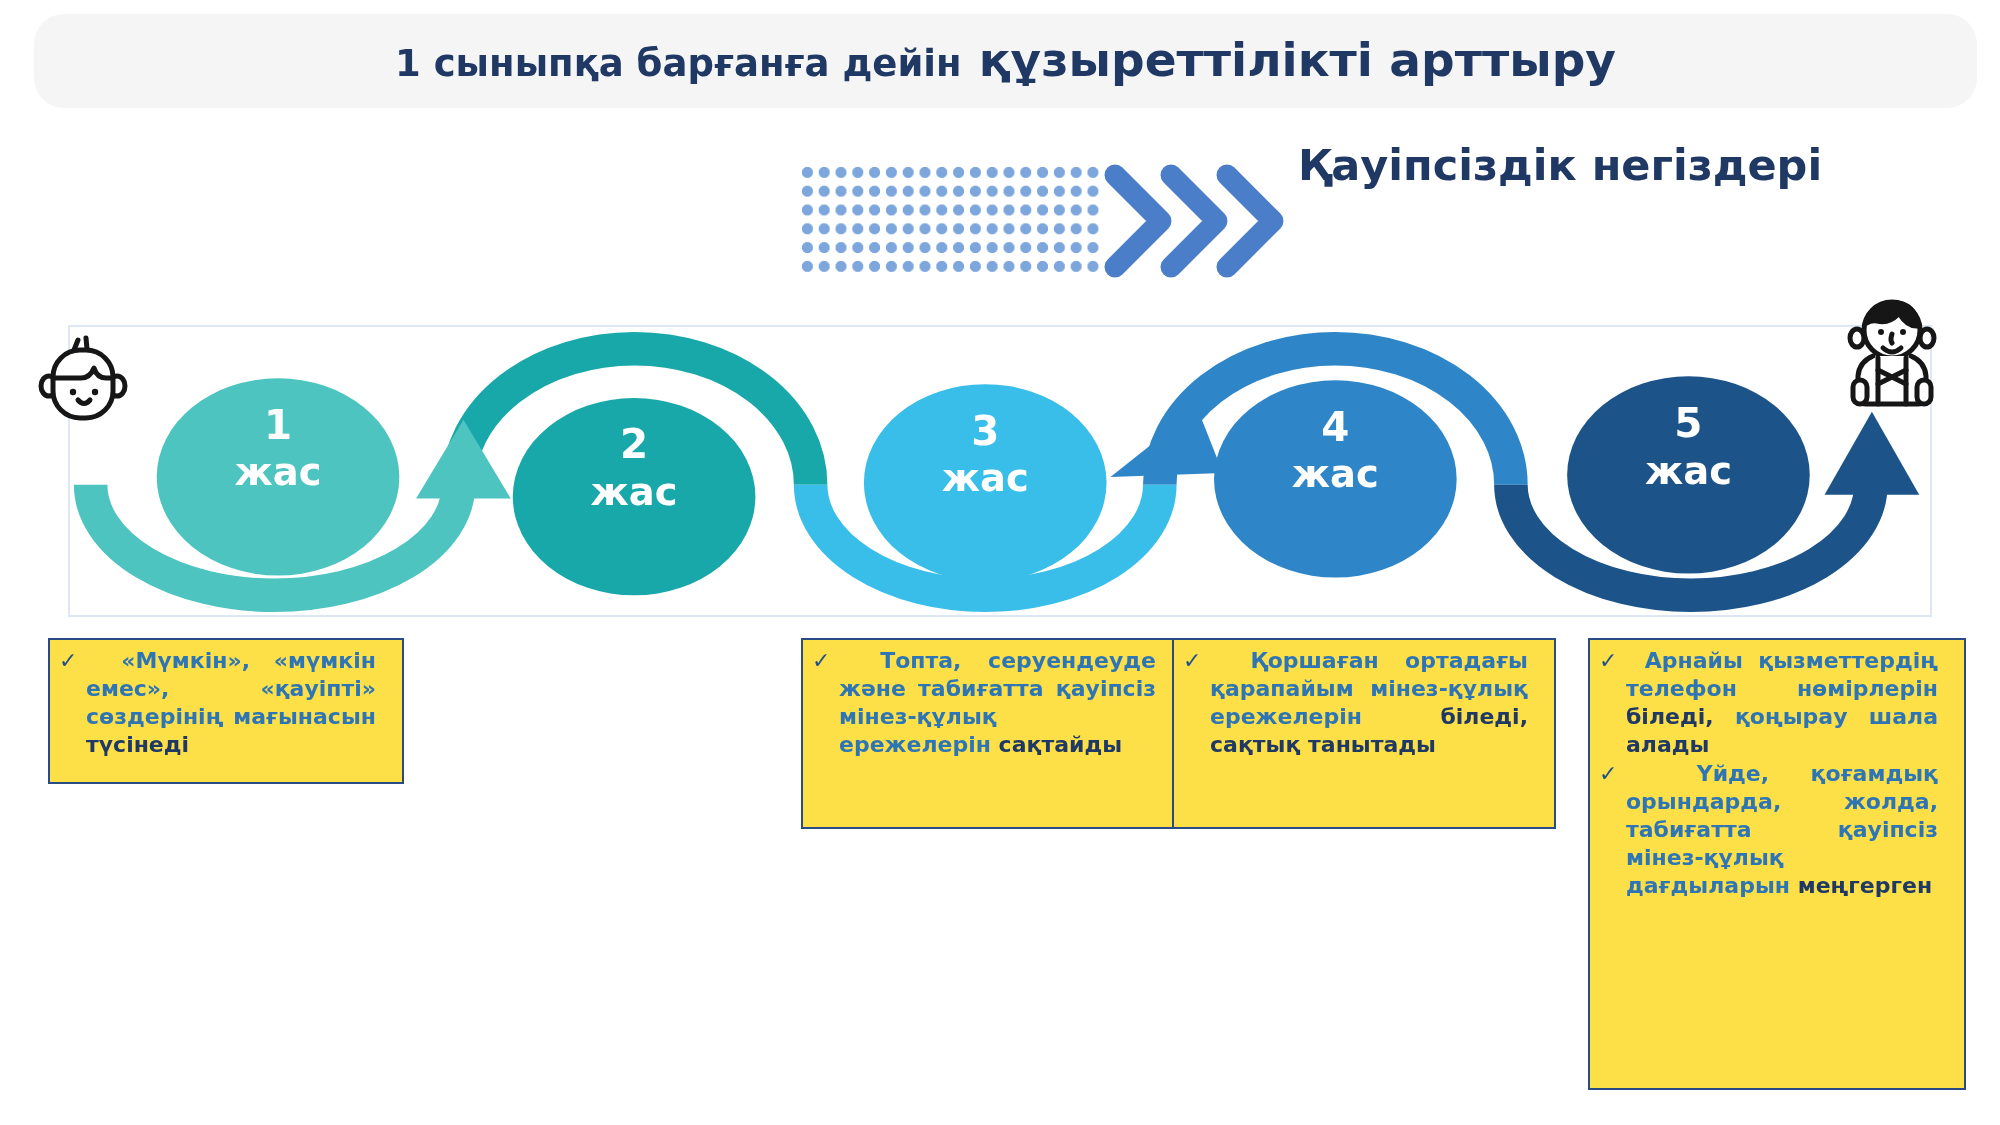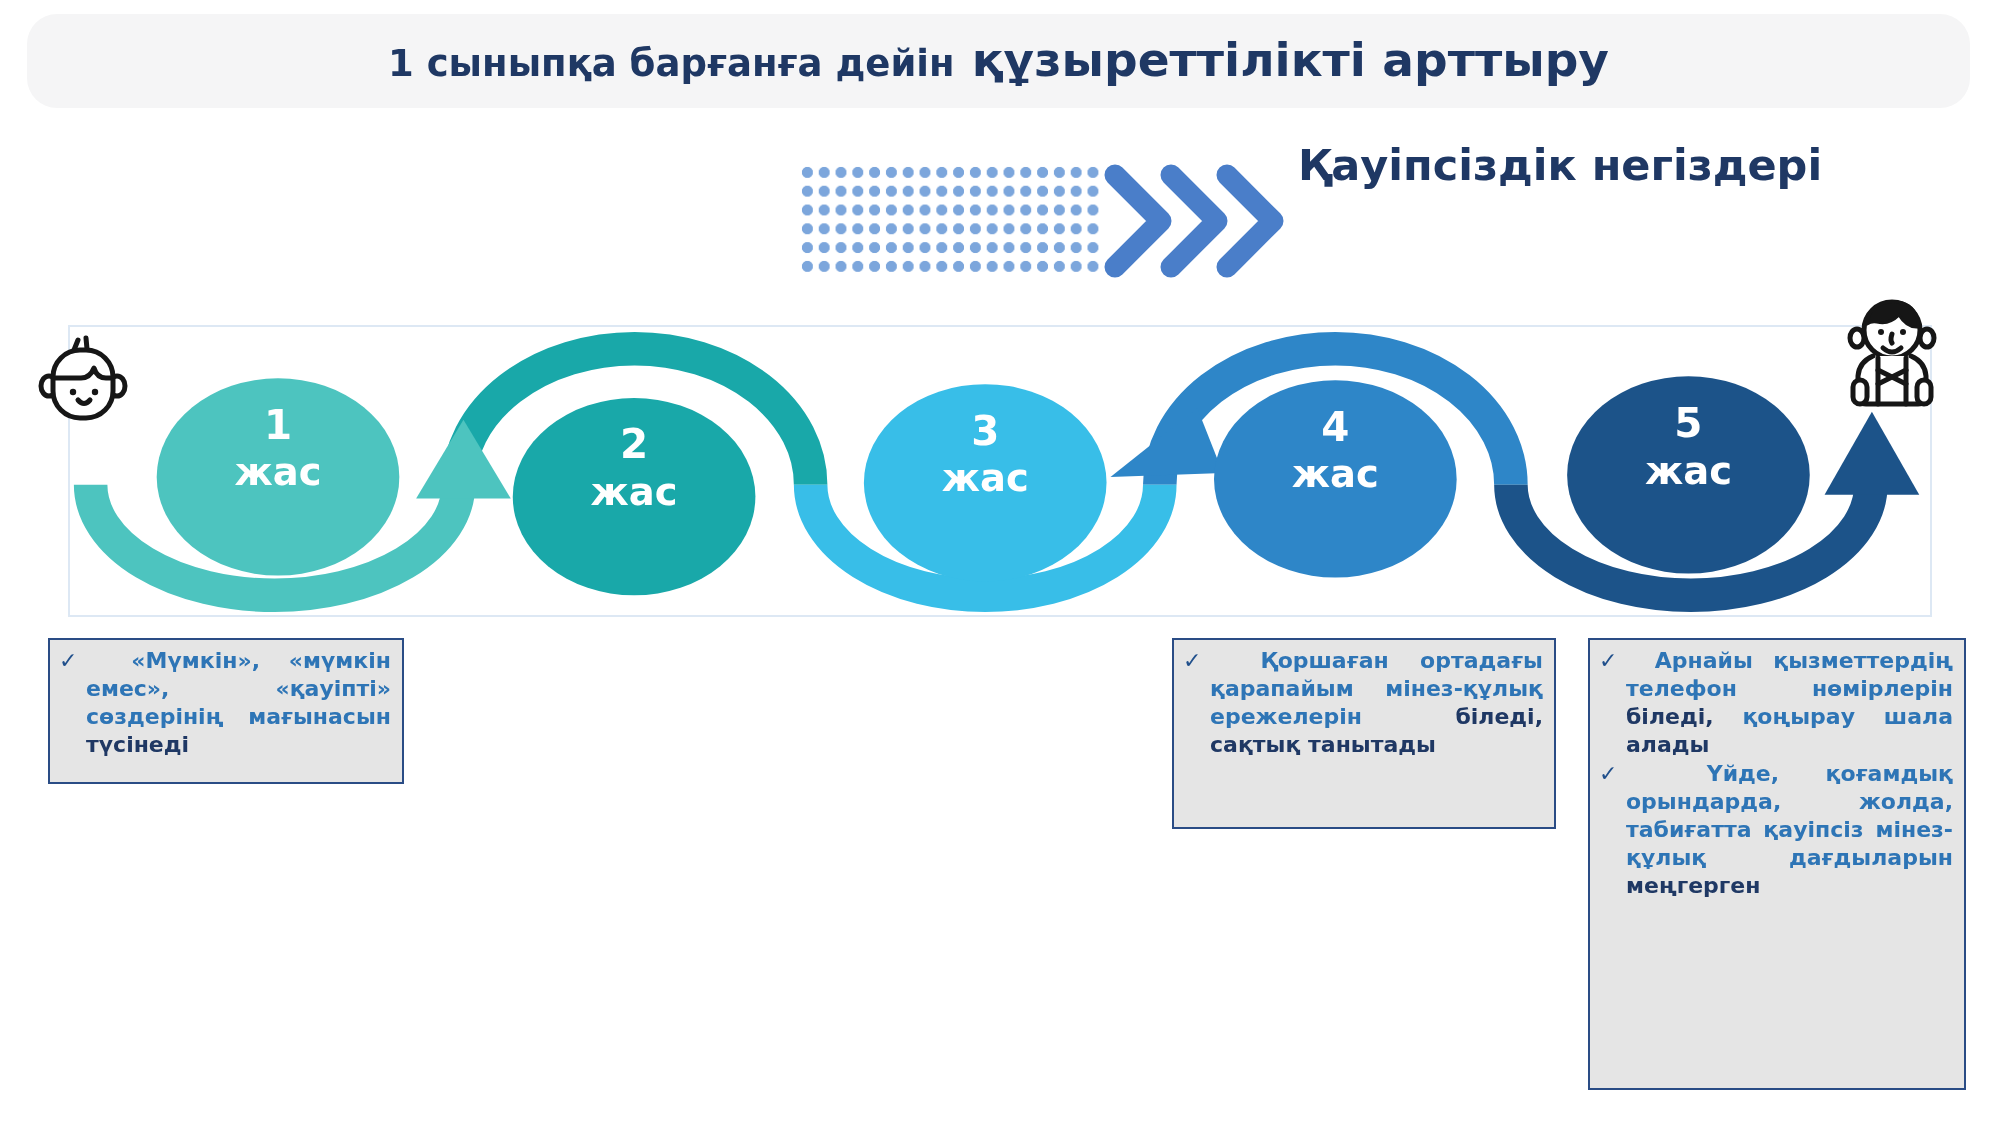--- a/index.html
+++ b/index.html
@@ -2,21 +2,21 @@
 <html style="--navy: #1F3864; --blue: #2E75B6; --check: #21508C; --box-border: #2A4C85; --band-border: #DDE8F4; --bar-bg: #F5F5F6; --dots: #7CA6DC; --chevron: #4A7EC9;"><head>
 <meta charset="utf-8">
 <style>
   html,body{margin:0;padding:0;background:#fff;}
   .canvas{
     position:relative;width:2000px;height:1125px;overflow:hidden;background:#fff;
     font-family:"DejaVu Sans","Liberation Sans",sans-serif;
   }
   
   .titlebar{
-    position:absolute;left:27px;top:14px;width:1943px;height:94px;
+    position:absolute;left:34px;top:14px;width:1943px;height:94px;
     background:var(--bar-bg);border-radius:30px;
     text-align:center;line-height:92px;white-space:nowrap;
   }
   .t-prefix{font-size:37px;font-weight:bold;color:var(--navy);}
   .t-main{font-size:47px;font-weight:bold;color:var(--navy);margin-left:12px;}
   
   .left-heading{
     position:absolute;left:103px;top:158px;width:560px;text-align:center;
     font-size:35px;font-weight:bold;color:var(--navy);line-height:1.68;
   }
@@ -40,21 +40,21 @@
   .band svg{position:absolute;left:0;top:0;}
   .band .arc{fill:none;stroke-width:34;}
   .stage-num{font-size:41px;font-weight:bold;fill:#fff;text-anchor:middle;dominant-baseline:central;}
   .stage-lbl{font-size:39px;font-weight:bold;fill:#fff;text-anchor:middle;dominant-baseline:central;}
   
   .icon-left{position:absolute;left:36px;top:332px;}
   .icon-right{position:absolute;left:1844px;top:290px;}
   
   .box{
     position:absolute;box-sizing:border-box;border:2px solid var(--box-border);
-    background:#e5e5e5;padding:7px 11px 6px 9px;overflow:hidden;
+    background:#fde047;padding:7px 26px 6px 9px;overflow:hidden;
   }
   .box1{left:48px;top:638px;width:356px;height:146px;}
   .box2{left:410px;top:638px;width:384px;height:191px;}
   .box3{left:801px;top:638px;width:383px;height:191px;}
   .box4{left:1172px;top:638px;width:384px;height:191px;}
   .box5{left:1588px;top:638px;width:378px;height:452px;}
   .box p.item{
     margin:0;font-size:22px;font-weight:bold;line-height:1.28;
     text-align:justify;color:var(--blue);
     padding-left:27px;text-indent:-27px;
@@ -146,20 +146,23 @@
       <path d="M34 80 L62 94"></path>
       <path d="M62 80 L34 94"></path>
       <rect x="9" y="90" width="14" height="24" rx="7" fill="#fff"></rect>
       <rect x="73" y="90" width="14" height="24" rx="7" fill="#fff"></rect>
     </g>
   </svg>
 
   <div class="box box1">
       <p class="item"><span class="check">✓ </span><span class="seg-blue">«Мүмкін», «мүмкін емес», «қауіпті» сөздерінің мағынасын </span><span class="seg-navy">түсінеді</span></p>
     </div>
+  <div class="box box3">
+      <p class="item"><span class="check">✓ </span><span class="seg-blue">Топта, серуендеуде және табиғатта қауіпсіз мінез-құлық ережелерін </span><span class="seg-navy">сақтайды</span></p>
+    </div>
   <div class="box box4">
       <p class="item"><span class="check">✓ </span><span class="seg-blue">Қоршаған ортадағы қарапайым мінез-құлық ережелерін </span><span class="seg-navy">біледі, сақтық танытады</span></p>
     </div>
   <div class="box box5">
       <p class="item"><span class="check">✓ </span><span class="seg-blue">Арнайы қызметтердің телефон нөмірлерін </span><span class="seg-navy">біледі, </span><span class="seg-blue">қоңырау шала </span><span class="seg-navy">алады</span></p>
       <p class="item"><span class="check">✓ </span><span class="seg-blue">Үйде, қоғамдық орындарда, жолда, табиғатта қауіпсіз мінез-құлық дағдыларын </span><span class="seg-navy">меңгерген</span></p>
     </div>
 
 </div>
 

